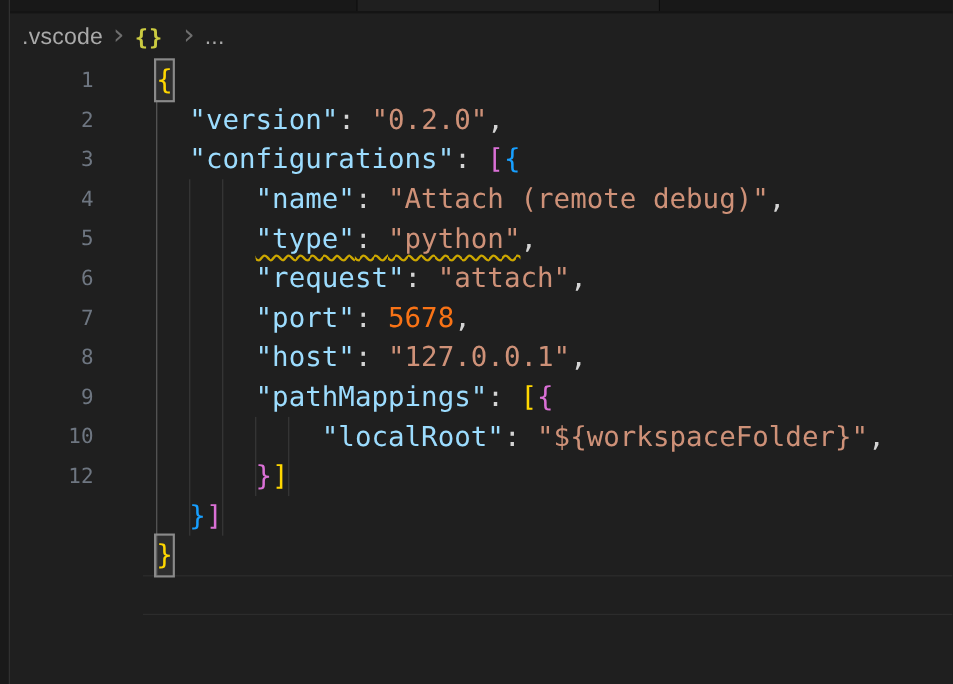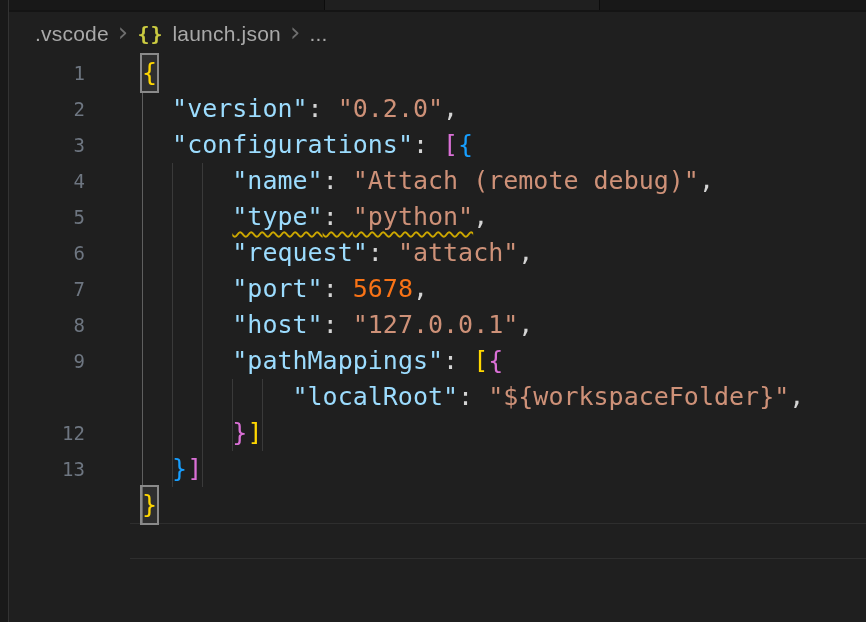--- a/index.html
+++ b/index.html
@@ -18,21 +18,21 @@
     background:#1f1f1f;border-left:1px solid #0c0c0c;border-right:1px solid #0c0c0c;
   }
   
   .left-rail{
     position:absolute;top:0;left:0;width:8px;height:622px;
     background:#191919;border-right:1px solid #333333;z-index:5;
   }
   
   .breadcrumb{
     position:absolute;top:12px;left:0;width:866px;height:43px;
-    display:flex;align-items:center;padding-left:35px;box-sizing:border-box;
+    display:flex;align-items:center;padding-left:20px;box-sizing:border-box;
     color:#a9a9a9;font-size:21px;letter-spacing:.2px;
   }
   .crumb{cursor:default;}
   .crumb-sep{
     color:#6e6e6e;font-size:26px;line-height:20px;margin:0 9px;
     font-family:"DejaVu Sans", sans-serif;position:relative;top:-2px;
   }
   .json-icon{
     color:#cbcb41;font-family:"DejaVu Sans Mono", monospace;
     font-size:20px;font-weight:bold;letter-spacing:1px;margin-right:9px;
@@ -83,21 +83,20 @@
 <div class="tab-strip">
   <div class="active-tab-seg"></div>
 </div>
 
 <div class="left-rail"></div>
 
 <div class="breadcrumb">
   <span class="crumb">.vscode</span>
   <span class="crumb-sep">›</span>
   <span class="json-icon">{}</span>
-  <span class="crumb">launch.json</span>
   <span class="crumb-sep">›</span>
   <span class="crumb">...</span>
 </div>
 
 <div class="editor">
   <div id="guides">
       <div class="guide active" style="left: 142px; top: 36px; height: 432px;"></div>
       <div class="guide" style="left: 172px; top: 108px; height: 324px;"></div>
       <div class="guide" style="left: 202px; top: 108px; height: 324px;"></div>
       <div class="guide" style="left: 232px; top: 324px; height: 72px;"></div>
@@ -135,27 +134,27 @@
       </div>
       <div class="line">
         <div class="gutter">8</div>
         <div class="code"><span class="pln">      </span><span class="key">"host"</span><span class="pln">: </span><span class="str">"127.0.0.1"</span><span class="pln">,</span></div>
       </div>
       <div class="line">
         <div class="gutter">9</div>
         <div class="code"><span class="pln">      </span><span class="key">"pathMappings"</span><span class="pln">: </span><span class="b1">[</span><span class="b2">{</span></div>
       </div>
       <div class="line">
+        <div class="gutter">10</div>
         <div class="code"><span class="pln">          </span><span class="key">"localRoot"</span><span class="pln">: </span><span class="str">"${workspaceFolder}"</span><span class="pln">,</span></div>
       </div>
       <div class="line">
         <div class="gutter">12</div>
         <div class="code"><span class="pln">      </span><span class="b2">}</span><span class="b1">]</span></div>
       </div>
       <div class="line">
-        <div class="gutter">13</div>
         <div class="code"><span class="pln">  </span><span class="b3">}</span><span class="b2">]</span></div>
       </div>
       <div class="line">
         <div class="code"><span class="b1 bracket-box">}</span></div>
       </div>
     </div>
 </div>
 
 </body></html>

